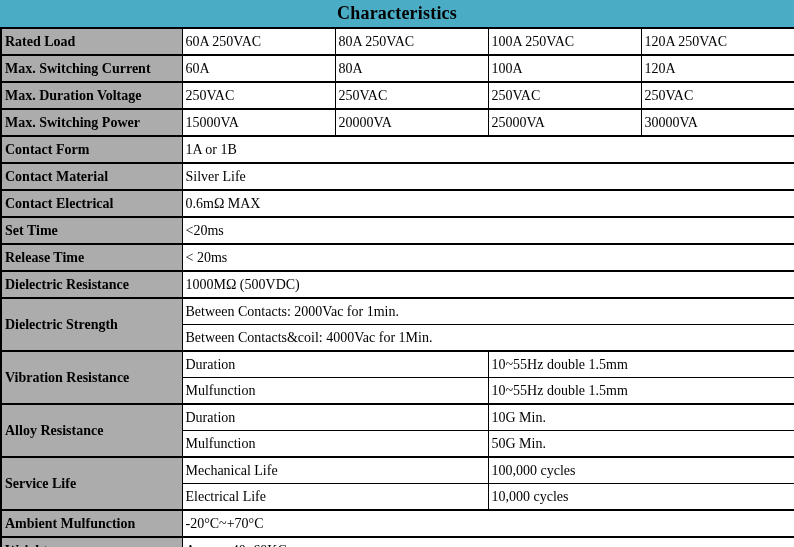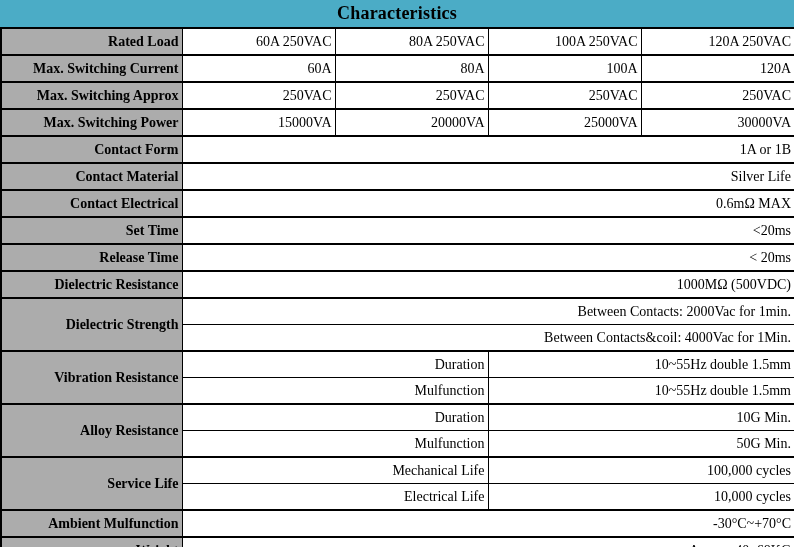--- a/index.html
+++ b/index.html
@@ -20,21 +20,21 @@
     letter-spacing: 0.2px;
   }
   table.char-table {
     width: 794px;
     border-collapse: collapse;
     table-layout: fixed;
     border: 2px solid #000;
   }
   .char-table td {
     border: 1px solid #000;
-    text-align: right;
+    text-align: left;
     vertical-align: middle;
     padding: 0 3px;
     height: 25px;
     font-size: 14px;
     background: #FFFFFF;
     overflow: hidden;
     white-space: nowrap;
   }
   .char-table tr.group > td { border-top-width: 2px; }
   .char-table td.label-cell {
@@ -65,21 +65,21 @@
         <td>120A 250VAC</td>
       </tr>
       <tr class="group">
         <td class="label-cell">Max. Switching Current</td>
         <td>60A</td>
         <td>80A</td>
         <td>100A</td>
         <td>120A</td>
       </tr>
       <tr class="group">
-        <td class="label-cell">Max. Switching Approx</td>
+        <td class="label-cell">Max. Duration Voltage</td>
         <td>250VAC</td>
         <td>250VAC</td>
         <td>250VAC</td>
         <td>250VAC</td>
       </tr>
       <tr class="group">
         <td class="label-cell">Max. Switching Power</td>
         <td>15000VA</td>
         <td>20000VA</td>
         <td>25000VA</td>
@@ -138,21 +138,21 @@
         <td class="label-cell" rowspan="2">Service Life</td>
         <td colspan="2">Mechanical Life</td>
         <td colspan="2">100,000 cycles</td>
       </tr>
       <tr>
         <td colspan="2">Electrical Life</td>
         <td colspan="2">10,000 cycles</td>
       </tr>
       <tr class="group">
         <td class="label-cell">Ambient Mulfunction</td>
-        <td colspan="4">-30°C~+70°C</td>
+        <td colspan="4">-20°C~+70°C</td>
       </tr>
       <tr class="group">
         <td class="label-cell">Weight</td>
         <td colspan="4">Approx 40~68KG</td>
       </tr>
     </tbody>
   </table>
 </div>
 
 </body></html>

